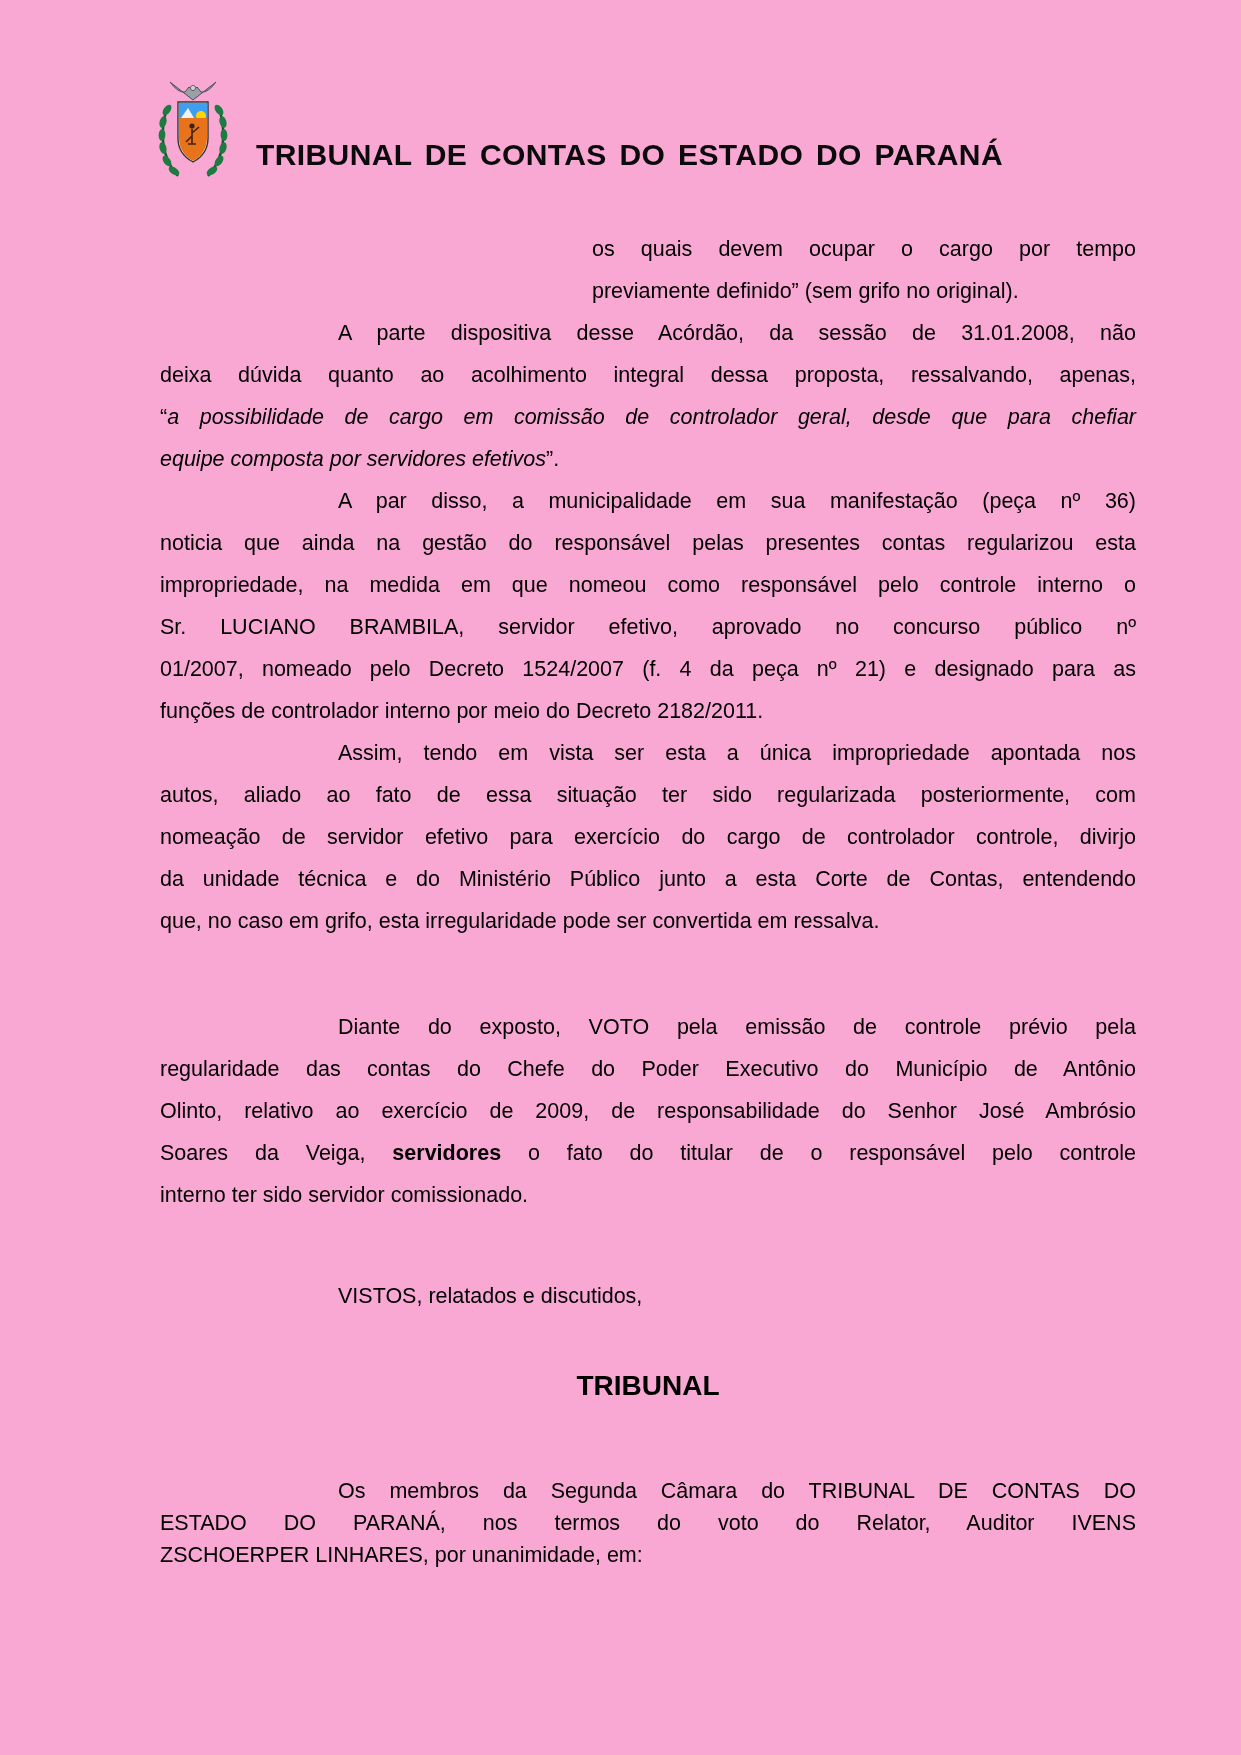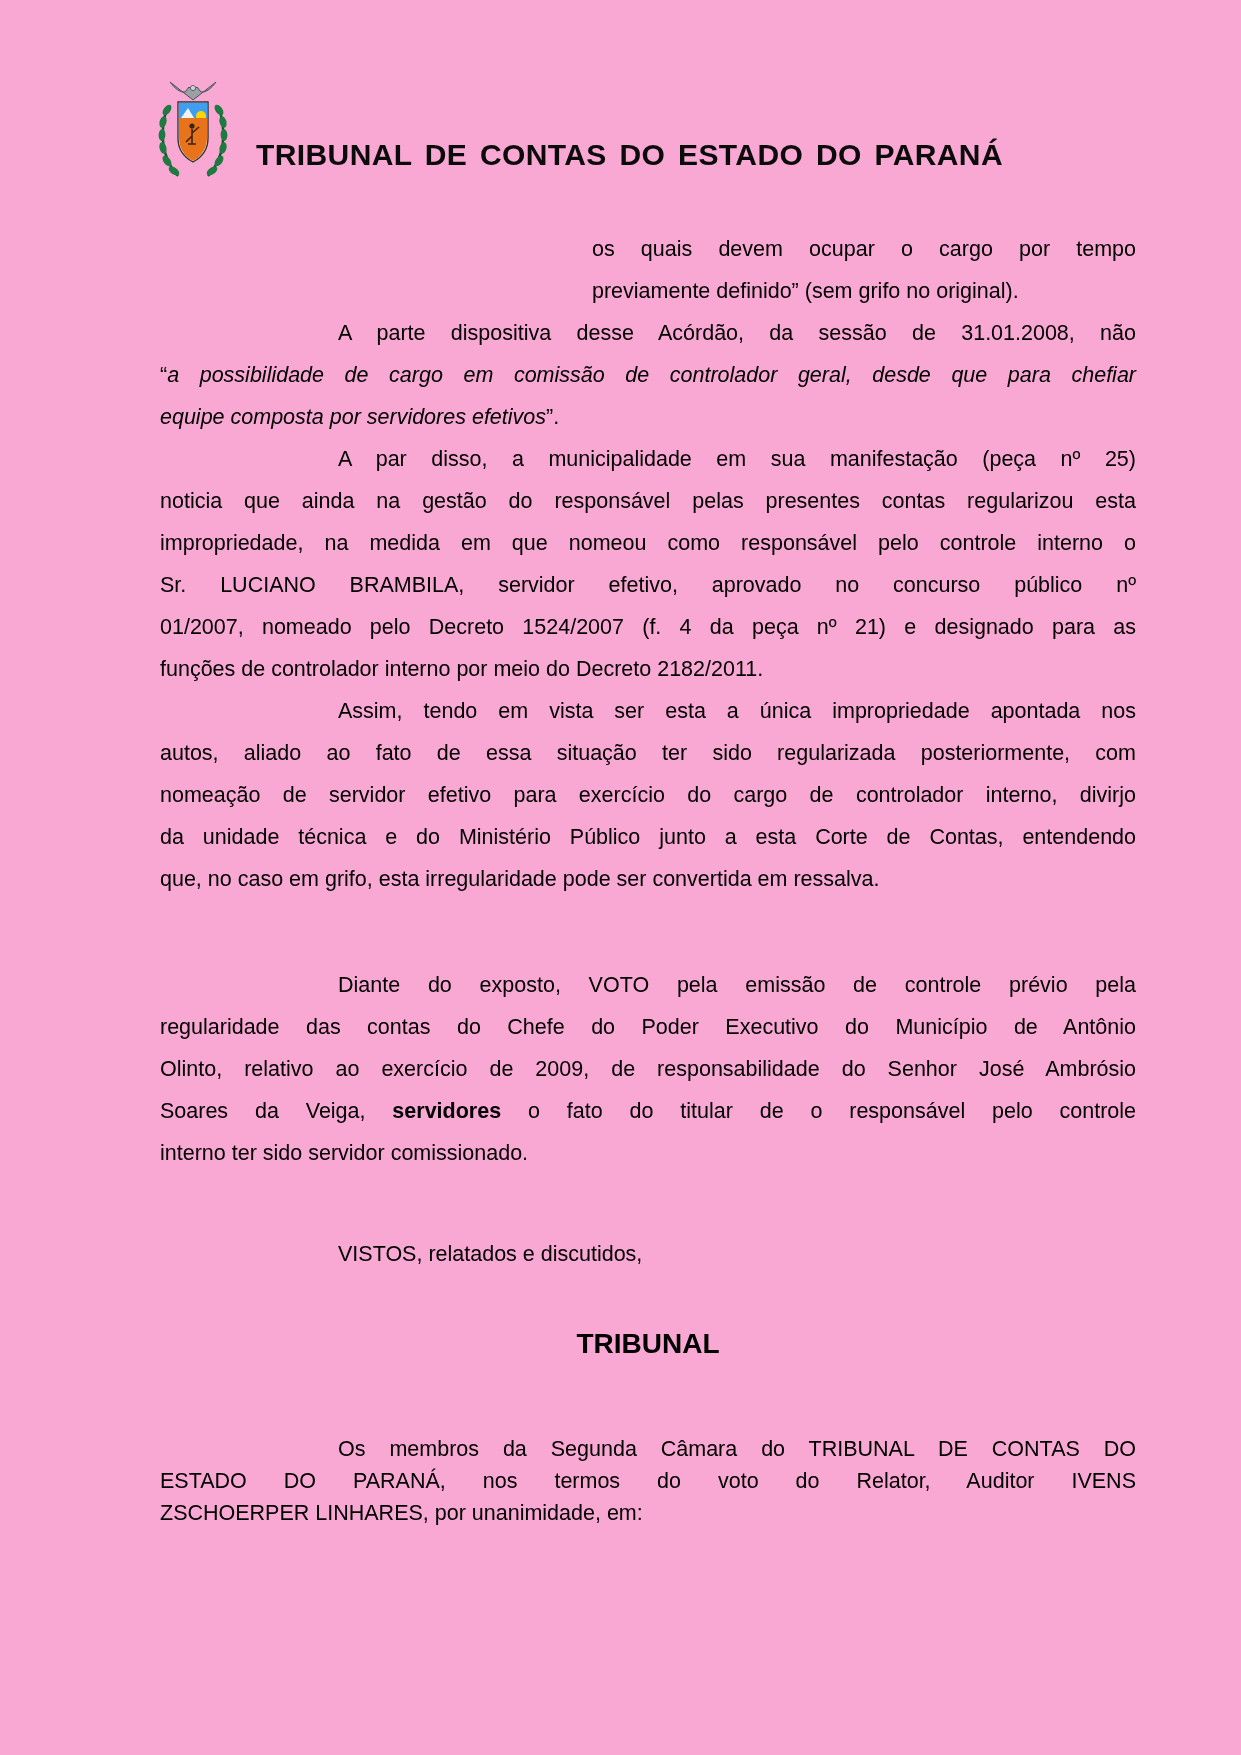--- a/index.html
+++ b/index.html
@@ -90,37 +90,38 @@
 
   <main class="content">
 
     <div class="quote">
       <div class="ln">os quais devem ocupar o cargo por tempo</div>
       <div class="ln last">previamente definido” (sem grifo no original).</div>
     </div>
 
     <div>
       <div class="ln ind">A parte dispositiva desse Acórdão, da sessão de 31.01.2008, não</div>
+      <div class="ln">deixa dúvida quanto ao acolhimento integral dessa proposta, ressalvando, apenas,</div>
       <div class="ln"><span>“</span><span class="it">a possibilidade de cargo em comissão de controlador geral, desde que para chefiar</span></div>
       <div class="ln last"><span class="it">equipe composta por servidores efetivos</span><span>”.</span></div>
     </div>
 
     <div>
-      <div class="ln ind">A par disso, a municipalidade em sua manifestação (peça nº 25)</div>
+      <div class="ln ind">A par disso, a municipalidade em sua manifestação (peça nº 36)</div>
       <div class="ln">noticia que ainda na gestão do responsável pelas presentes contas regularizou esta</div>
       <div class="ln">impropriedade, na medida em que nomeou como responsável pelo controle interno o</div>
       <div class="ln">Sr. LUCIANO BRAMBILA, servidor efetivo, aprovado no concurso público nº</div>
       <div class="ln">01/2007, nomeado pelo Decreto 1524/2007 (f. 4 da peça nº 21) e designado para as</div>
       <div class="ln last">funções de controlador interno por meio do Decreto 2182/2011.</div>
     </div>
 
     <div>
       <div class="ln ind">Assim, tendo em vista ser esta a única impropriedade apontada nos</div>
       <div class="ln">autos, aliado ao fato de essa situação ter sido regularizada posteriormente, com</div>
-      <div class="ln">nomeação de servidor efetivo para exercício do cargo de controlador interno, divirjo</div>
+      <div class="ln">nomeação de servidor efetivo para exercício do cargo de controlador controle, divirjo</div>
       <div class="ln">da unidade técnica e do Ministério Público junto a esta Corte de Contas, entendendo</div>
       <div class="ln last">que, no caso em grifo, esta irregularidade pode ser convertida em ressalva.</div>
     </div>
 
     <div class="p4">
       <div class="ln ind">Diante do exposto, VOTO pela emissão de controle prévio pela</div>
       <div class="ln">regularidade das contas do Chefe do Poder Executivo do Município de Antônio</div>
       <div class="ln">Olinto, relativo ao exercício de 2009, de responsabilidade do Senhor José Ambrósio</div>
       <div class="ln"><span>Soares da Veiga, </span><span class="bd">servidores</span><span> o fato do titular de o responsável pelo controle</span></div>
       <div class="ln last">interno ter sido servidor comissionado.</div>

